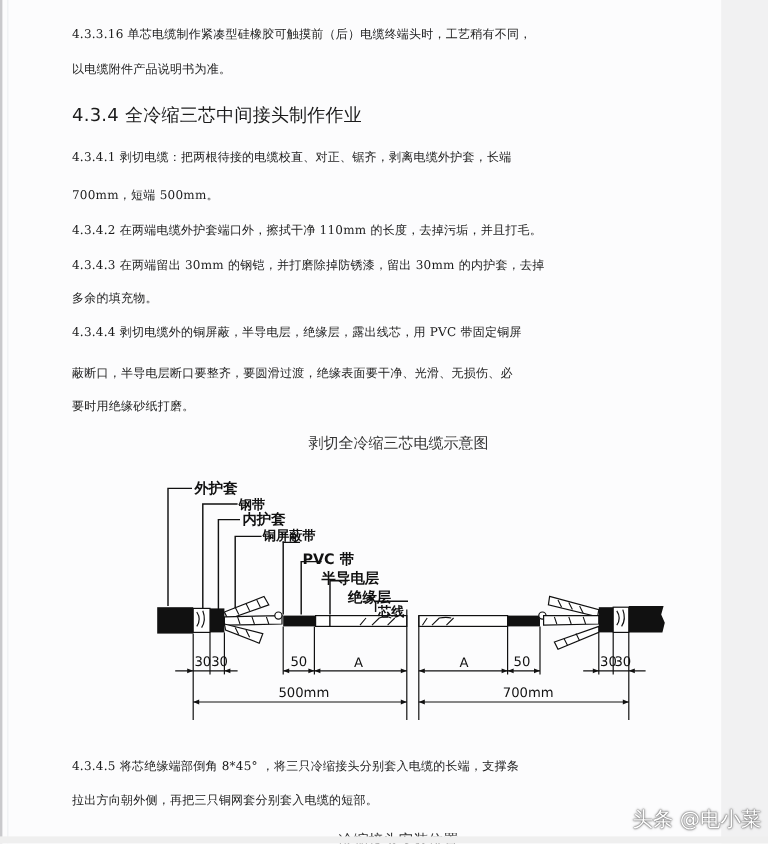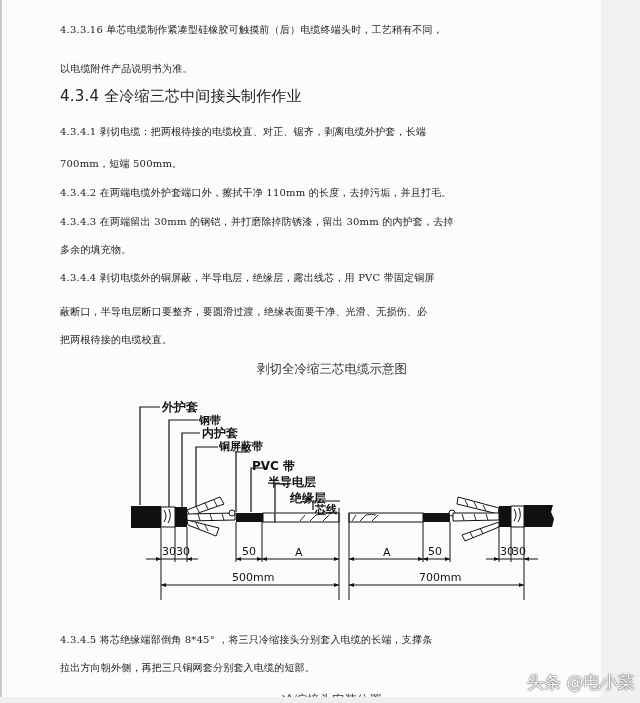--- a/index.html
+++ b/index.html
@@ -21,30 +21,30 @@
 </style>
 </head>
 <body>
 
 <div class="page"></div>
 <div class="left-edge"></div>
 <div class="left-edge2"></div>
 <div class="right-panel"></div>
 
 <div class="line" style="top:21px;">4.3.3.16 单芯电缆制作紧凑型硅橡胶可触摸前（后）电缆终端头时，工艺稍有不同，</div>
-<div class="line" style="top:60px;">以电缆附件产品说明书为准。</div>
+<div class="line" style="top:50px;">以电缆附件产品说明书为准。</div>
 <div class="line heading" style="top:87px;">4.3.4  全冷缩三芯中间接头制作作业</div>
 <div class="line" style="top:123px;">4.3.4.1  剥切电缆：把两根待接的电缆校直、对正、锯齐，剥离电缆外护套，长端</div>
 <div class="line" style="top:155px;">700mm，短端 500mm。</div>
 <div class="line" style="top:184px;">4.3.4.2  在两端电缆外护套端口外，擦拭干净 110mm 的长度，去掉污垢，并且打毛。</div>
 <div class="line" style="top:213px;">4.3.4.3  在两端留出 30mm 的钢铠，并打磨除掉防锈漆，留出 30mm 的内护套，去掉</div>
 <div class="line" style="top:241px;">多余的填充物。</div>
 <div class="line" style="top:269px;">4.3.4.4  剥切电缆外的铜屏蔽，半导电层，绝缘层，露出线芯，用 PVC 带固定铜屏</div>
 <div class="line" style="top:303px;">蔽断口，半导电层断口要整齐，要圆滑过渡，绝缘表面要干净、光滑、无损伤、必</div>
-<div class="line" style="top:331px;">把两根待接的电缆校直。</div>
+<div class="line" style="top:331px;">要时用绝缘砂纸打磨。</div>
 
 <div class="caption" style="left:257px; top:361px;">剥切全冷缩三芯电缆示意图</div>
 
 <svg class="diagram" viewBox="0 380 640 230" width="640" height="230" xmlns="http://www.w3.org/2000/svg">
   <g stroke="#111" stroke-width="1.2" fill="none">
 
     <polyline points="140,505 140,407 160,407"></polyline>
     <polyline points="169,508 169,420 198,420"></polyline>
     <polyline points="182,508 182,433 200,433"></polyline>
     <polyline points="196,512 196,447 218,447"></polyline>

